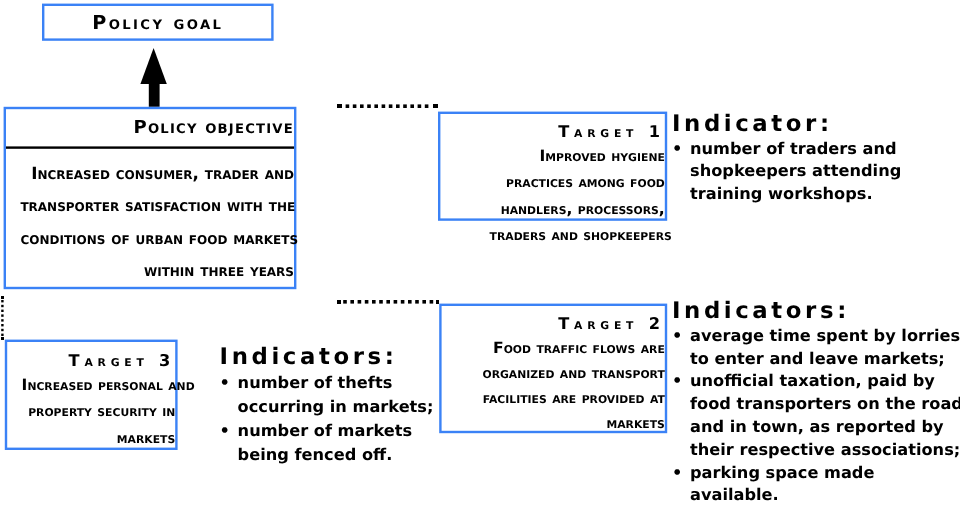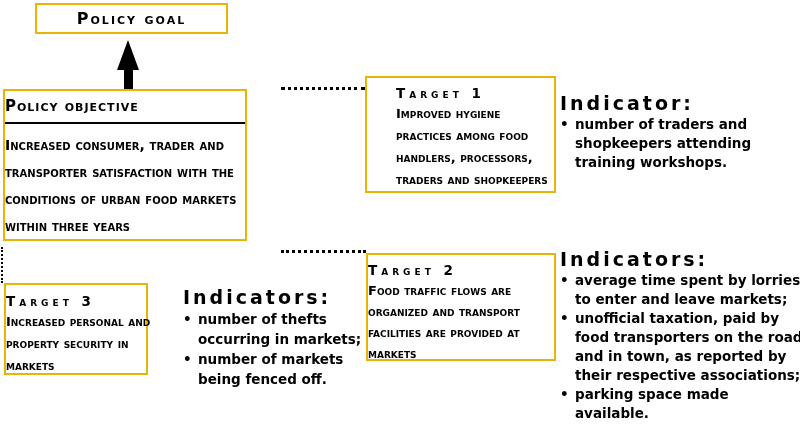--- a/index.html
+++ b/index.html
@@ -1,40 +1,40 @@
 <!DOCTYPE html>
 <html><head>
 <meta charset="utf-8">
 <style>
   html,body{margin:0;padding:0;background:#fff;}
   .stage{
     position:relative;width:800px;height:424px;background:#ffffff;
     font-family:"DejaVu Sans", sans-serif;font-weight:bold;color:#000;
     overflow:hidden;
   }
-  .box{position:absolute;border:2px solid #eab308;background:#fff;box-sizing:border-box;text-align:left;}
+  .box{position:absolute;border:2px solid #3b82f6;background:#fff;box-sizing:border-box;text-align:right;}
   .sc{font-variant:small-caps;}
-  .pre{white-space:pre;}
+  .pre{white-space:pre;margin-left:12px;}
 
   
   .goal-box{left:35px;top:3px;width:193px;height:31px;display:flex;align-items:center;justify-content:center;}
   .goal-title{font-size:16px;letter-spacing:2px;}
 
   
   .arrow-head{position:absolute;left:117px;top:40px;width:0;height:0;
     border-left:11px solid transparent;border-right:11px solid transparent;border-bottom:30px solid #000;}
   .arrow-shaft{position:absolute;left:124px;top:68px;width:9px;height:22px;background:#000;}
 
   
   .objective-box{left:3px;top:89px;width:244px;height:152px;}
   .obj-header{border-bottom:2px solid #000;line-height:31px;font-size:15px;letter-spacing:1px;}
   .obj-body{padding-top:8px;font-size:14px;line-height:27px;}
 
   
-  .t1-box{left:365px;top:76px;width:191px;height:117px;padding-top:5px;padding-left:29px;}
+  .t1-box{left:365px;top:93px;width:191px;height:91px;padding-top:5px;padding-left:29px;}
   .t2-box{left:366px;top:253px;width:190px;height:108px;padding-top:5px;}
   .t3-box{left:4px;top:283px;width:144px;height:92px;padding-top:6px;}
   .t-title{font-size:13.5px;letter-spacing:4px;line-height:20px;}
   .t-body{font-size:13px;line-height:22px;}
   .t2-box .t-body{line-height:21px;}
 
   
   .dot-h{position:absolute;border-top:3px dotted #000;}
   .conn-t1{left:281px;top:87px;width:84px;}
   .conn-t2{left:281px;top:250px;width:85px;}

